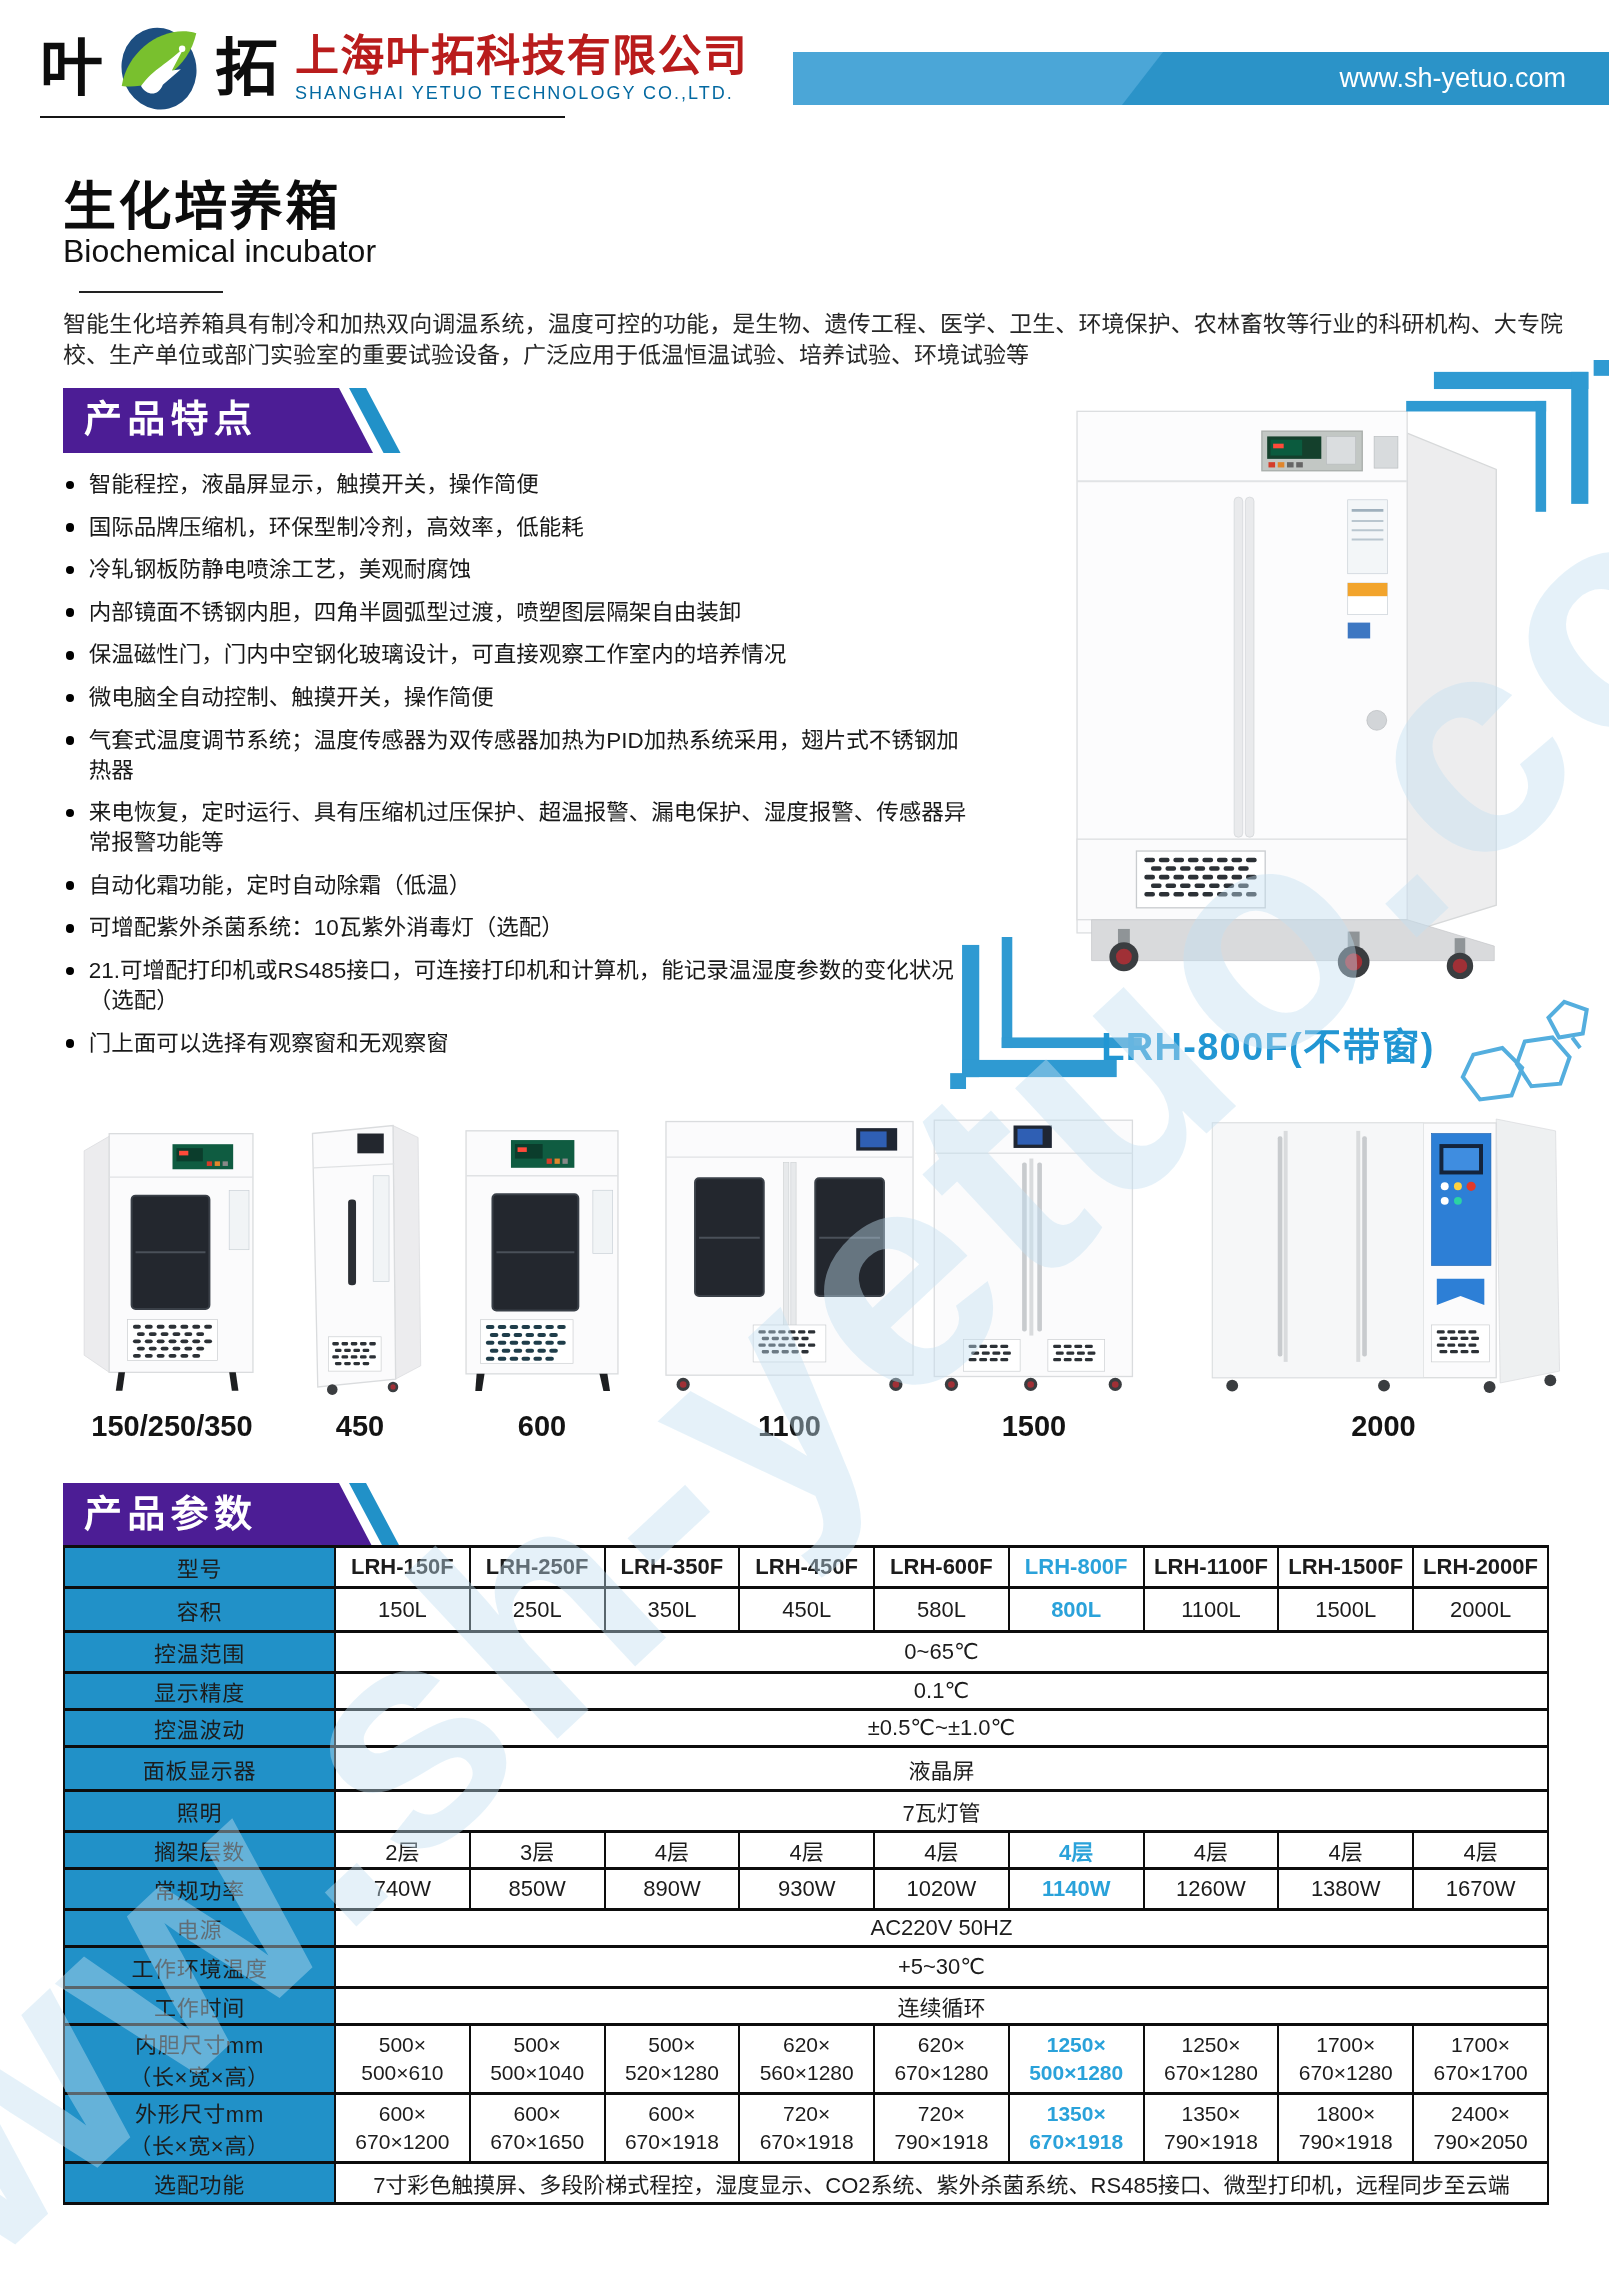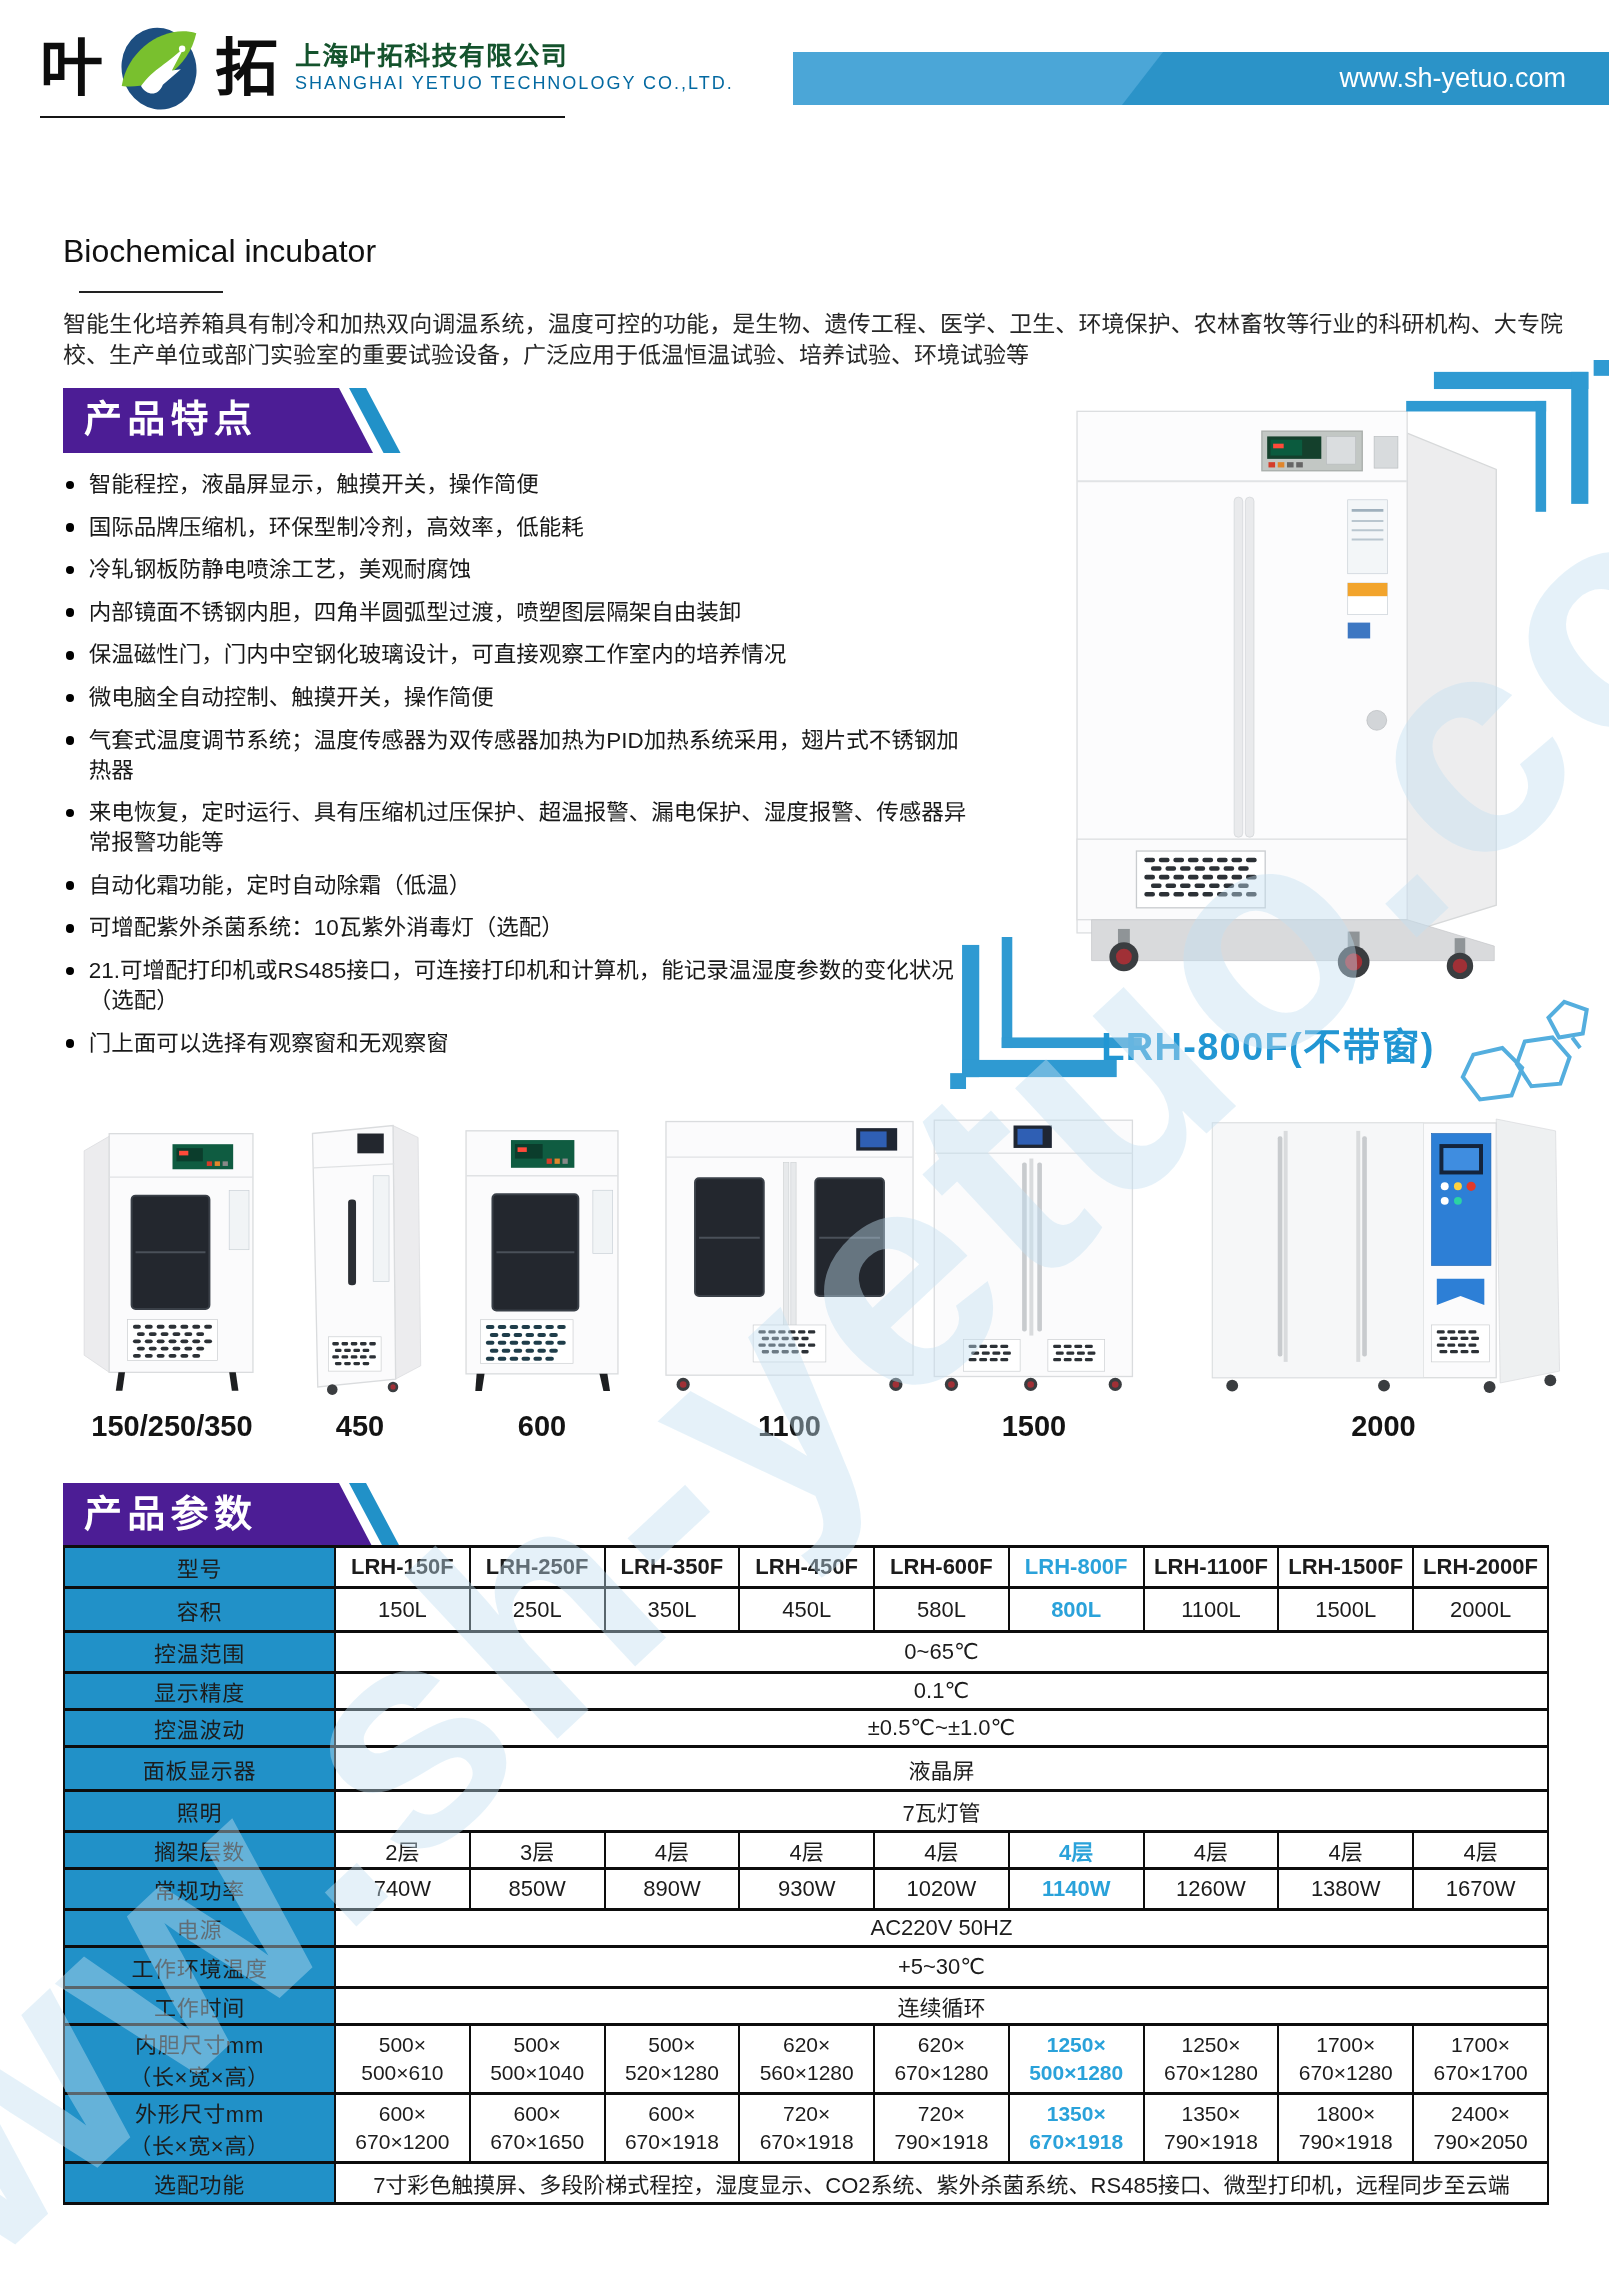--- a/index.html
+++ b/index.html
@@ -9,21 +9,21 @@
   
   .watermark{position:absolute;left:50%;top:1361px;transform:translate(-50%,-50%) rotate(-43deg);
     font-size:310px;font-weight:700;color:#c3e0f2;opacity:.42;white-space:nowrap;letter-spacing:8px;
     z-index:6;pointer-events:none;}
 
   
   .logo-row{position:absolute;left:40px;top:25px;height:86px;display:flex;align-items:center;z-index:2;}
   .logo-cn{font-size:63px;font-weight:700;color:#0d0d0d;line-height:1;}
   .emblem{width:104px;height:90px;margin:0 4px;}
   .company{margin-left:17px;}
-  .company-cn{font-size:26px;font-weight:700;color:#14532d;line-height:1.1;letter-spacing:1.3px;}
+  .company-cn{font-size:44px;font-weight:700;color:#b91c1c;line-height:1.1;letter-spacing:1.3px;}
   .company-en{font-size:18px;font-weight:400;color:#0369a1;letter-spacing:2px;margin-top:3px;}
   .logo-rule{position:absolute;left:40px;top:116px;width:525px;height:2px;background:#151515;z-index:2;}
 
   .site-band{position:absolute;left:793px;top:52px;width:817px;height:53px;background:#2b93c8;z-index:2;}
   .site-band::before{content:"";position:absolute;left:0;top:0;bottom:0;width:370px;background:#4ba6d7;
     clip-path:polygon(0 0,100% 0,calc(100% - 41px) 100%,0 100%);}
   .site-url{position:absolute;right:44px;top:0;height:53px;line-height:53px;color:#fff;font-size:27px;font-weight:400;}
 
   
   .page-title{position:absolute;left:63px;top:164px;font-size:53px;font-weight:700;color:#0c0c0c;letter-spacing:2.6px;z-index:2;}
@@ -89,20 +89,21 @@
     <div class="company">
       <div class="company-cn">上海叶拓科技有限公司</div>
       <div class="company-en">SHANGHAI YETUO TECHNOLOGY CO.,LTD.</div>
     </div>
   </div>
   <div class="logo-rule"></div>
   <div class="site-band">
     <div class="site-url">www.sh-yetuo.com</div>
   </div>
 
+  <div class="page-title">生化培养箱</div>
   <div class="page-subtitle">Biochemical incubator</div>
   <div class="title-rule"></div>
   <div class="intro">智能生化培养箱具有制冷和加热双向调温系统，温度可控的功能，是生物、遗传工程、医学、卫生、环境保护、农林畜牧等行业的科研机构、大专院校、生产单位或部门实验室的重要试验设备，广泛应用于低温恒温试验、培养试验、环境试验等</div>
 
   <div class="sec-banner" style="left:63px;top:388px;">
     <span class="t">产品特点</span>
   </div>
   <div class="sec-stripe" style="left:349px;top:388px;"></div>
 
   <div class="features">

